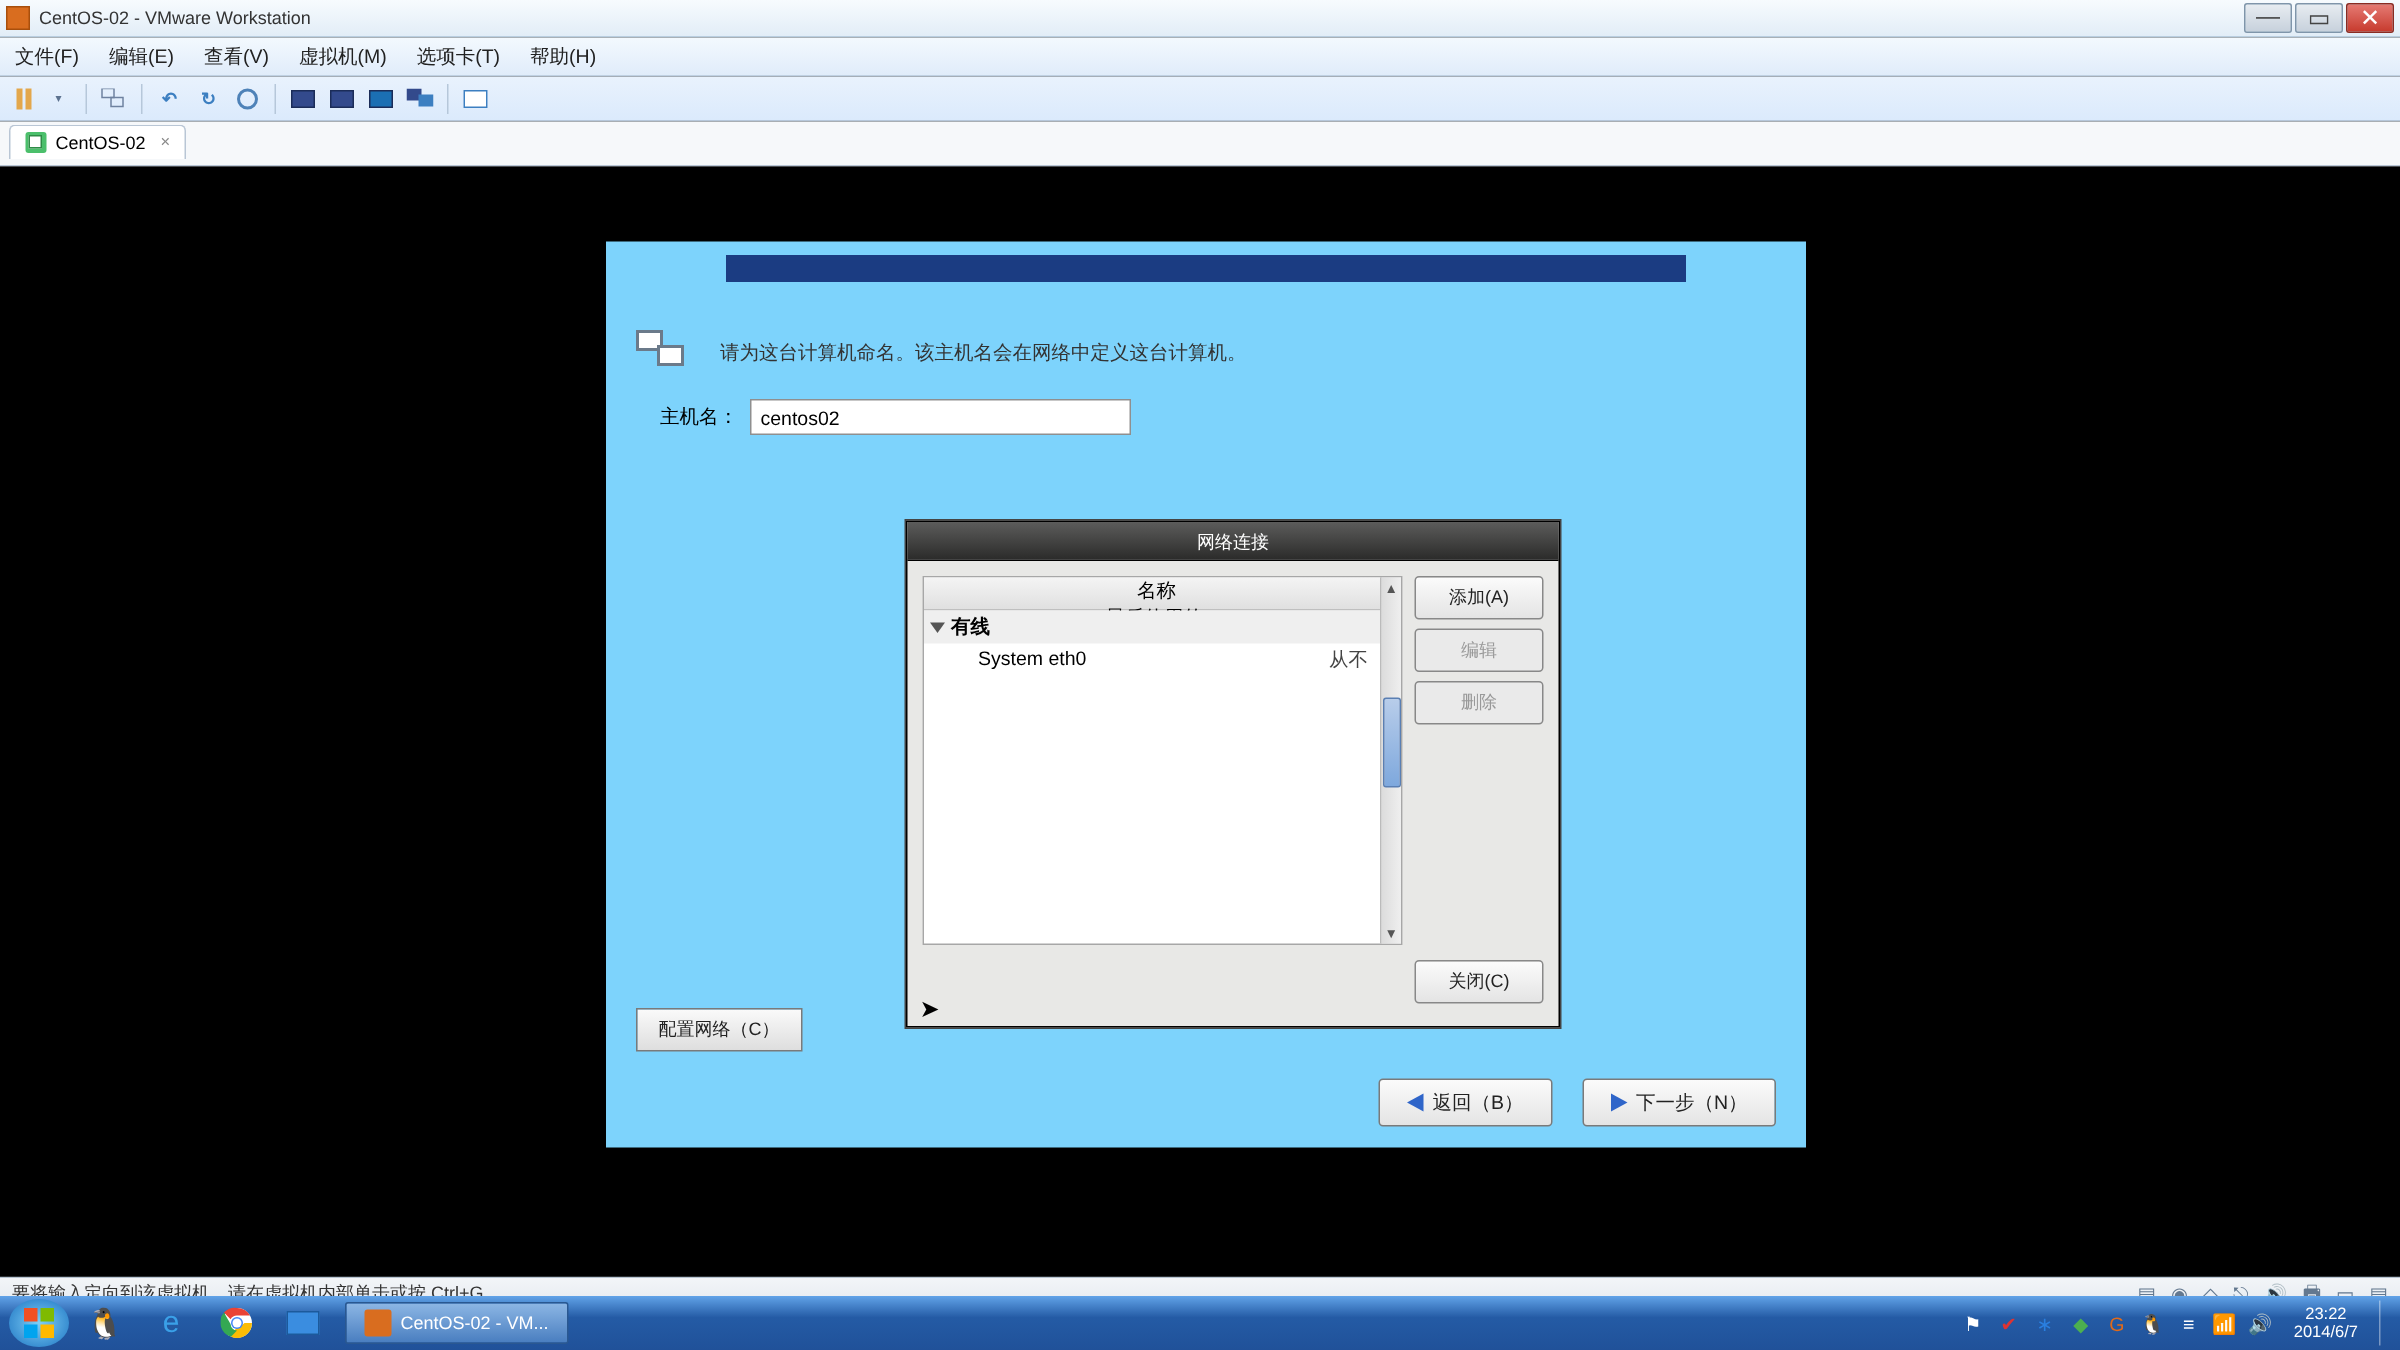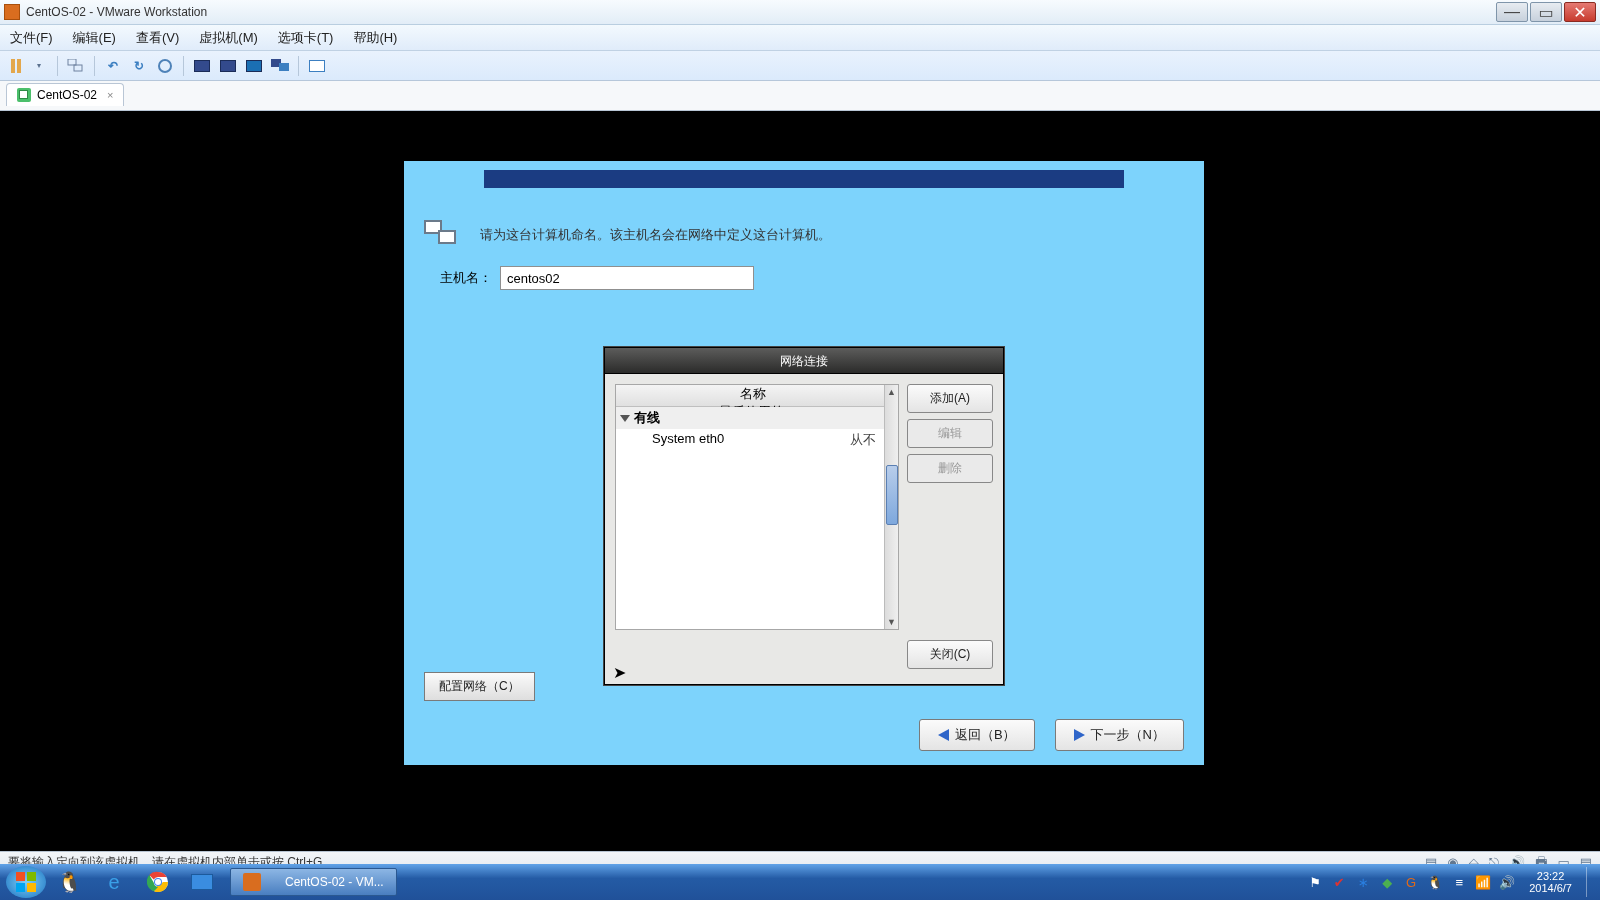--- a/index.html
+++ b/index.html
@@ -54,21 +54,21 @@
 
 .config-btn-wrap { position:absolute; left:20px; bottom:64px; }
 .config-btn { border:1px solid #7a7a7a; background: linear-gradient(#fafafa,#dedede); padding: 5px 14px; font-size:12px; cursor:pointer; color:#222;}
 
 .nav-btns { position:absolute; right:20px; bottom:14px; display:flex; gap:20px; }
 .nav-btn { border:1px solid #7a7a7a; border-radius:3px; background:linear-gradient(#fbfbfb,#e4e4e4); padding:6px 18px; font-size:13px; display:flex; align-items:center; gap:6px; cursor:pointer; color:#222;}
 .arrow-left { width:0;height:0;border-top:6px solid transparent;border-bottom:6px solid transparent;border-right:11px solid #2f65c9;}
 .arrow-right { width:0;height:0;border-top:6px solid transparent;border-bottom:6px solid transparent;border-left:11px solid #2f65c9;}
 
 
-.dialog { position:absolute; left:200px; top:186px; width:400px; height:338px; background:#e8e8e6; border:1px solid #000; box-shadow: 0 0 0 1px #444; }
+.dialog { position:absolute; left:200px; top:186px; width:436px; height:338px; background:#e8e8e6; border:1px solid #000; box-shadow: 0 0 0 1px #444; }
 .dialog-title { height:26px; background:linear-gradient(#5c5c5b,#2b2b2a); color:#fff; text-align:center; font-size:12px; line-height:26px; border-bottom:1px solid #000;}
 .dialog-body { display:flex; padding:10px; gap:8px; }
 .listbox { flex:1; border:1px solid #a7a7a7; background:#fff; height:246px; display:flex;}
 .listcontent { flex:1; display:flex; flex-direction:column; font-size:13px; }
 .listheader { display:flex; background:linear-gradient(#f4f4f4,#e0e0e0); border-bottom:1px solid #bfbfbf; height:22px; align-items:center;flex-direction:column;}
 .listheader .col1 { flex:1; padding-left:6px;}
 .listheader .col2 { width:80px; text-align:right; padding-right:6px;}
 .grouprow { display:flex; align-items:center; padding:2px 4px; background:#efefef;}
 .tri { width:0;height:0;border-left:5px solid transparent;border-right:5px solid transparent;border-top:7px solid #555; margin-right:4px;}
 .itemrow { display:flex; padding:2px 4px 2px 36px;}
@@ -83,21 +83,21 @@
 .dlg-close { display:flex; justify-content:flex-end; padding:0 10px 10px 0;}
 
 
 .cursor { position:absolute; left:209px; top:502px; font-size:16px; color:#000;}
 
 
 .taskbar { height: 36px; background: linear-gradient(#61a3e8,#245ba5 40%,#205199); display:flex; align-items:center; padding:0 6px; position:absolute; bottom:0; left:0; right:0;}
 .start { width:40px;height:32px; background: radial-gradient(#7fd0f7,#1b72c1); border-radius:50%; display:flex;align-items:center;justify-content:center;}
 .start svg { width:22px; height:22px;}
 .taskbar .app { width:40px;height:30px; display:flex;align-items:center;justify-content:center; margin-left:4px;}
-.taskbar .taskbtn { margin-left:8px; height:28px; background:linear-gradient(#8cb6e4,#497ec0); border:1px solid #2a5891; border-radius:2px; display:flex;align-items:center; padding:0 12px; color:#fff; font-size:12px; gap:24px;}
+.taskbar .taskbtn { margin-left:8px; height:28px; background:linear-gradient(#8cb6e4,#497ec0); border:1px solid #2a5891; border-radius:2px; display:flex;align-items:center; padding:0 12px; color:#fff; font-size:12px; gap:6px;}
 .taskbar .tray { margin-left:auto; display:flex; align-items:center; gap:8px; color:#fff; font-size:11px;}
 .taskbar .tray .ico { width:16px;height:16px; display:flex;align-items:center;justify-content:center; font-size:13px;}
 .time { text-align:center; line-height:1.1; font-size:11px; color:#fff; margin: 0 6px;}
 </style>
 </head>
 <body>
 
 <div class="win-titlebar">
   <div class="app-icon"></div>
   <div class="title">CentOS-02 - VMware Workstation</div>

